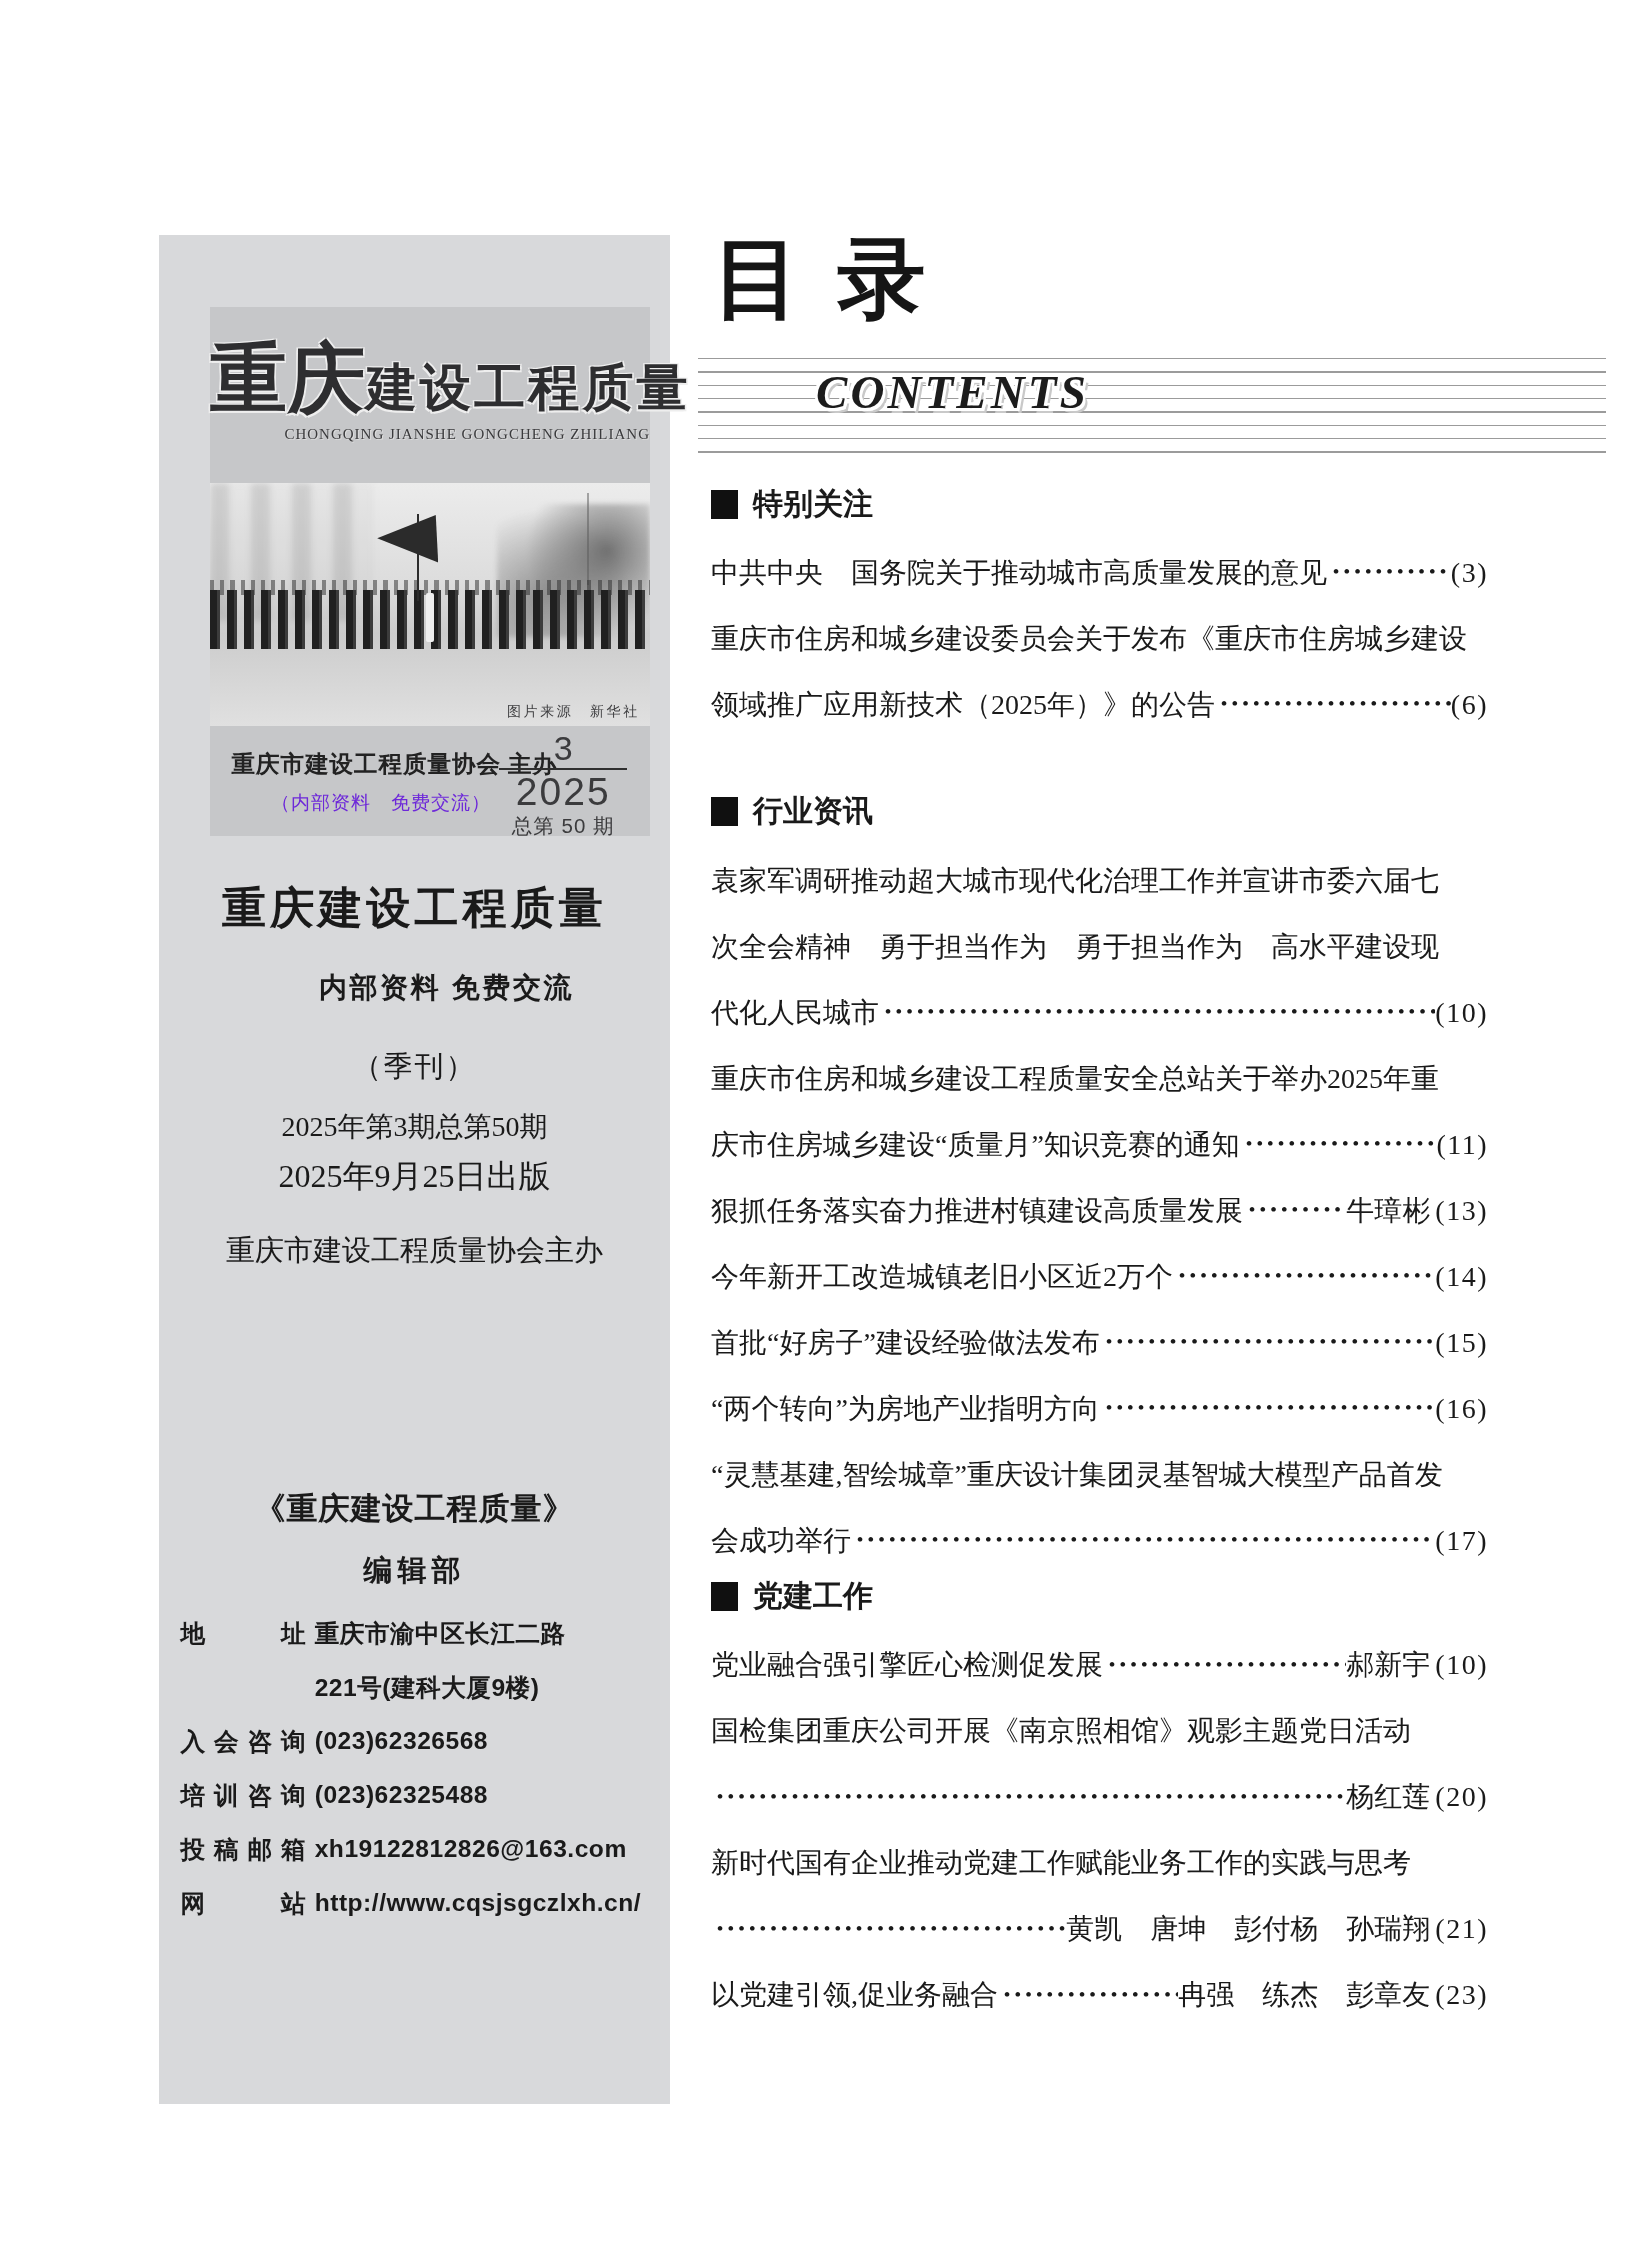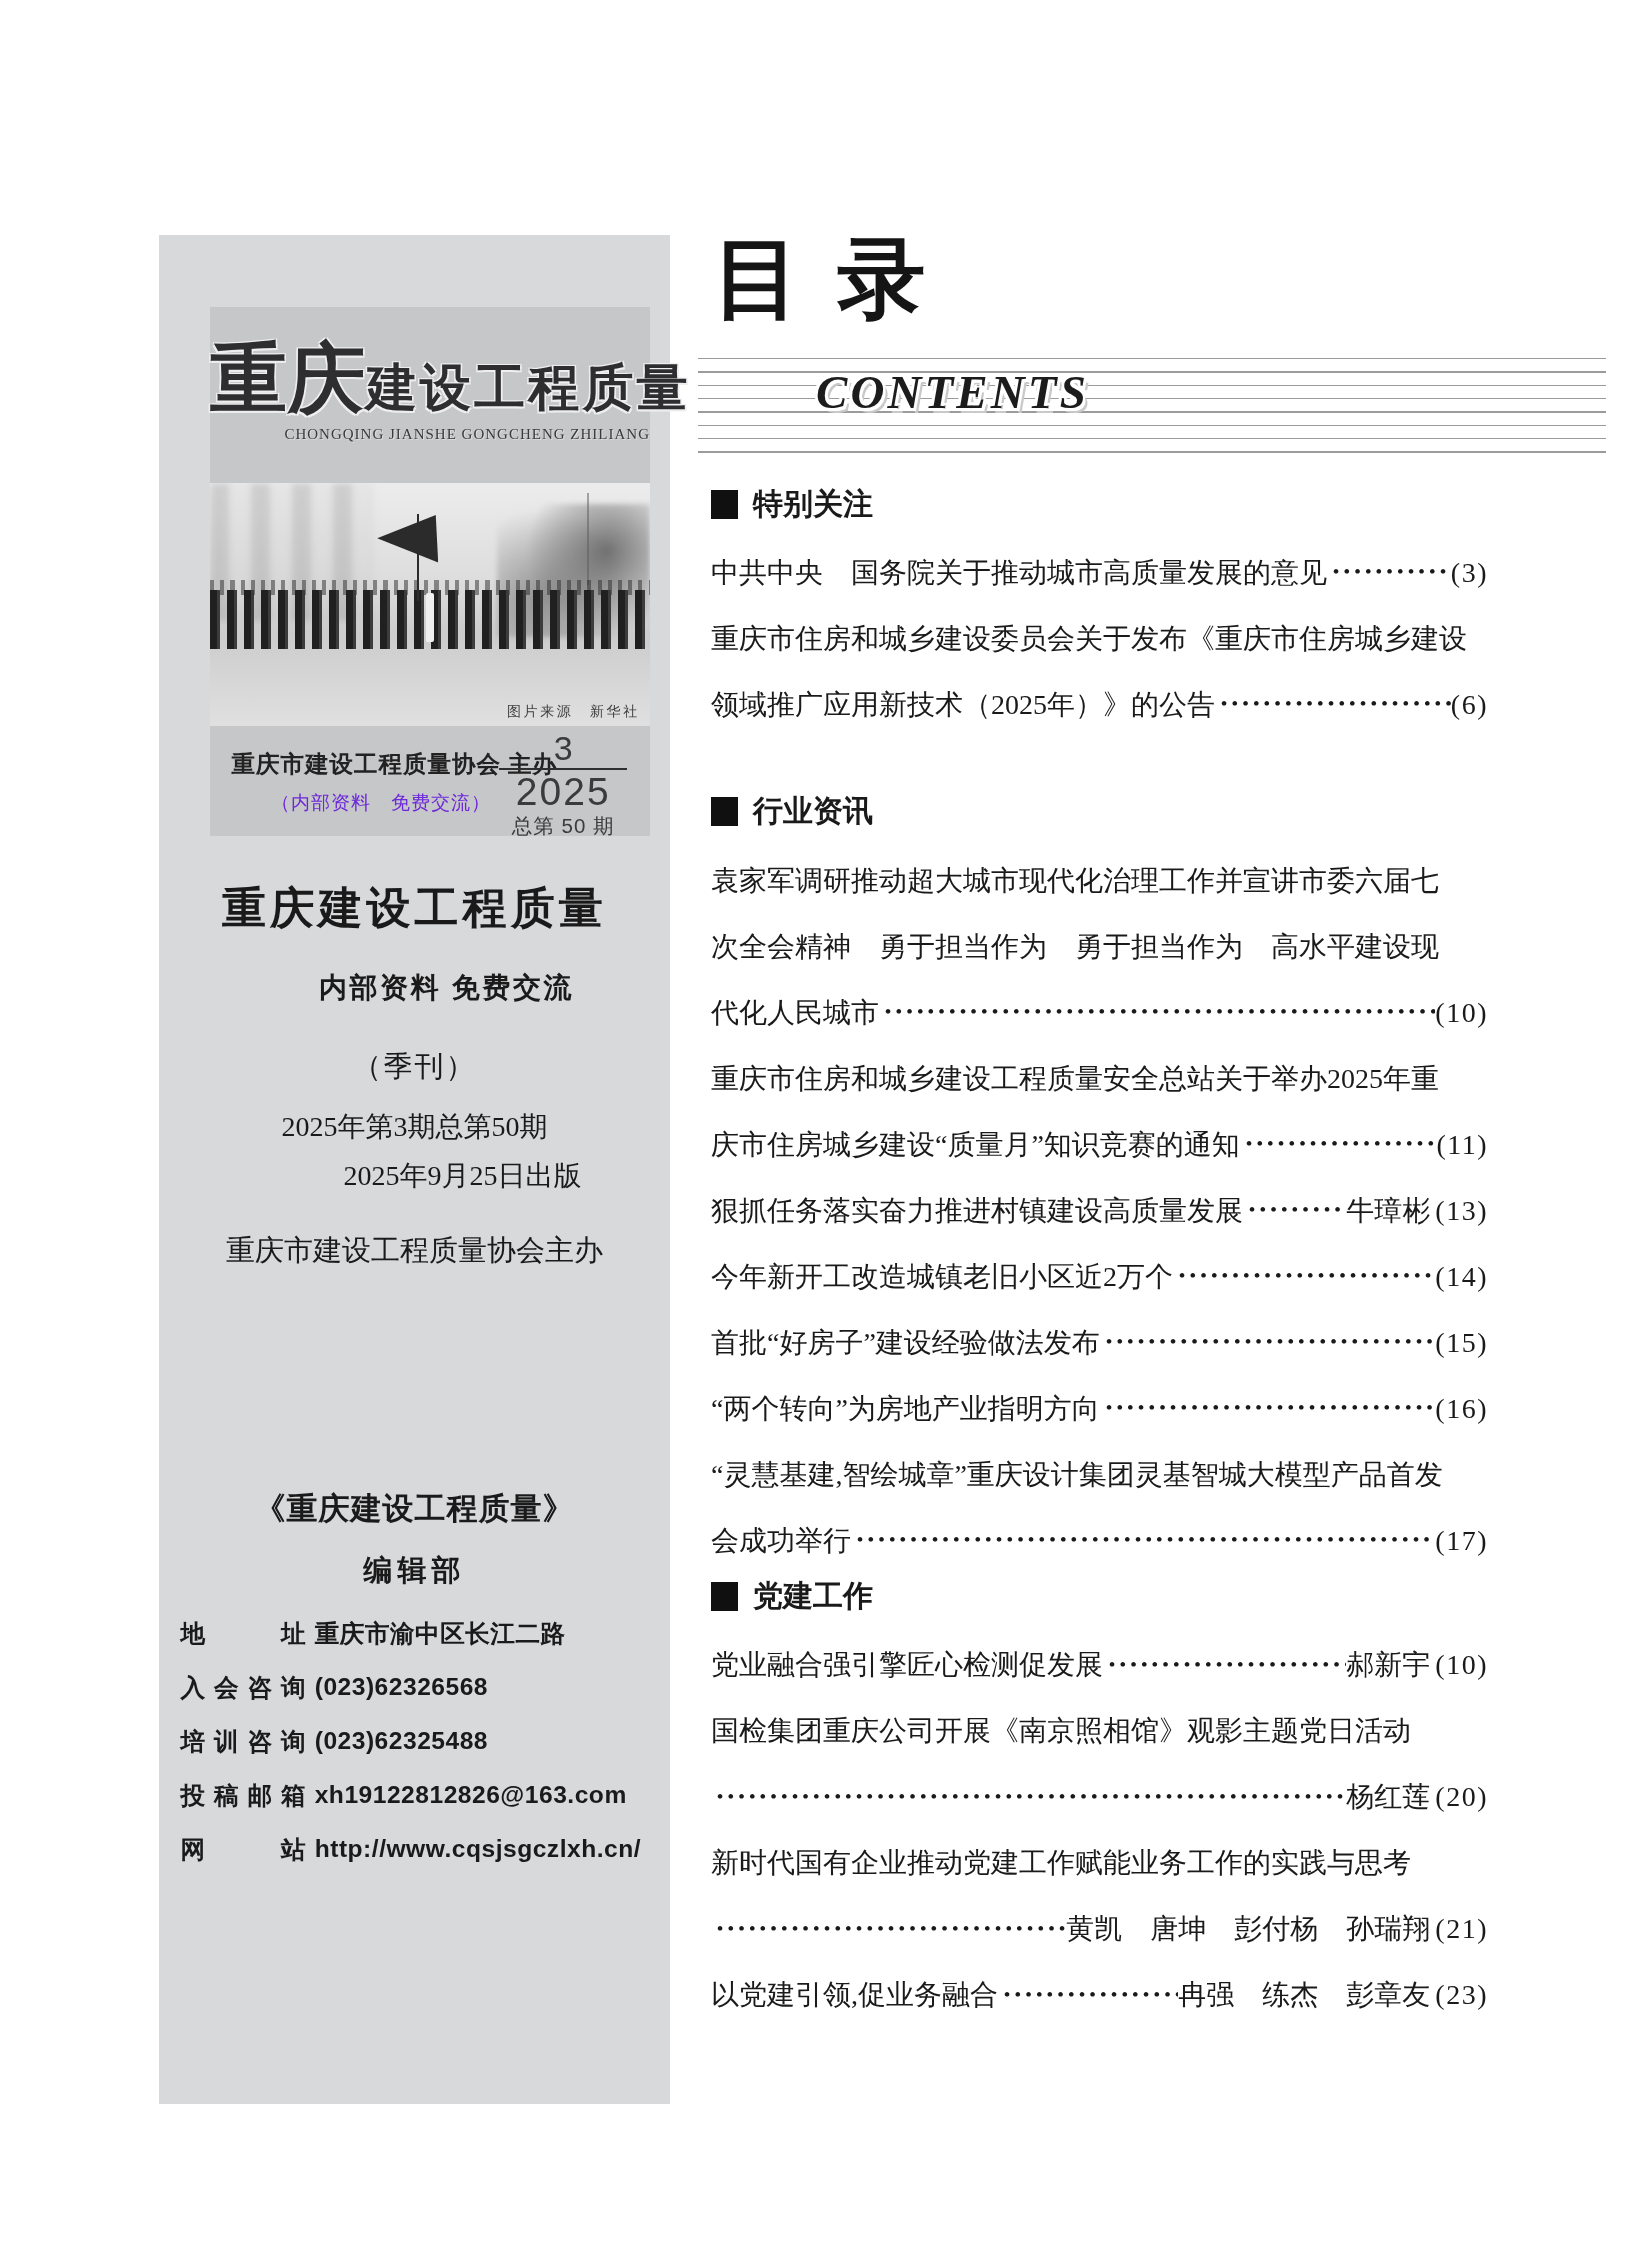--- a/index.html
+++ b/index.html
@@ -44,21 +44,21 @@
   .cb-no{font-size:34px;line-height:37px;}
   .cb-rule{width:128px;height:2px;background:#2f2f2f;margin:1px auto;}
   .cb-year{font-size:39px;line-height:42px;letter-spacing:2px;}
   .cb-total{font-size:20.5px;line-height:25.6px;letter-spacing:1px;}
 
   .sb-t1{top:643px;font-weight:bold;font-size:44px;letter-spacing:4.1px;line-height:61px;}
   .sb-t2{top:730px;font-family:"Liberation Sans","DejaVu Sans",sans-serif;font-weight:bold;
          font-size:28px;letter-spacing:2.6px;line-height:46px;padding-left:32px;}
   .sb-t3{top:808px;font-size:29px;line-height:46px;letter-spacing:2px;}
   .sb-t4{top:869px;font-size:28px;line-height:46px;}
-  .sb-t5{top:918px;font-size:28px;line-height:46px;padding-left:48px;}
+  .sb-t5{top:918px;font-size:32px;line-height:46px;}
   .sb-t6{top:992px;font-size:29px;line-height:46px;}
   .sb-ed1{top:1248px;font-weight:bold;font-size:31px;line-height:51px;letter-spacing:1px;}
   .sb-ed2{top:1312px;font-weight:bold;font-size:29px;line-height:46px;letter-spacing:5.1px;}
 
   .contact{position:absolute;left:21.5px;top:1371px;width:469px;
            font-family:"Liberation Sans","DejaVu Sans",sans-serif;}
   .crow{height:54px;display:flex;align-items:center;}
   .clabel{width:125px;font-weight:bold;font-size:24.6px;text-align:justify;text-align-last:justify;}
   .cvalue{margin-left:9.2px;font-weight:bold;font-size:24.6px;letter-spacing:0.5px;white-space:nowrap;text-align:right;}
 
@@ -133,20 +133,24 @@
 
     <div class="sb-center sb-ed1">《重庆建设工程质量》</div>
     <div class="sb-center sb-ed2">编辑部</div>
 
     <div class="contact">
       <div class="crow">
         <span class="clabel">地　　址</span>
         <span class="cvalue">重庆市渝中区长江二路</span>
       </div>
       <div class="crow">
+        <span class="clabel"></span>
+        <span class="cvalue">221号(建科大厦9楼)</span>
+      </div>
+      <div class="crow">
         <span class="clabel">入会咨询</span>
         <span class="cvalue">(023)62326568</span>
       </div>
       <div class="crow">
         <span class="clabel">培训咨询</span>
         <span class="cvalue">(023)62325488</span>
       </div>
       <div class="crow">
         <span class="clabel">投稿邮箱</span>
         <span class="cvalue">xh19122812826@163.com</span>

